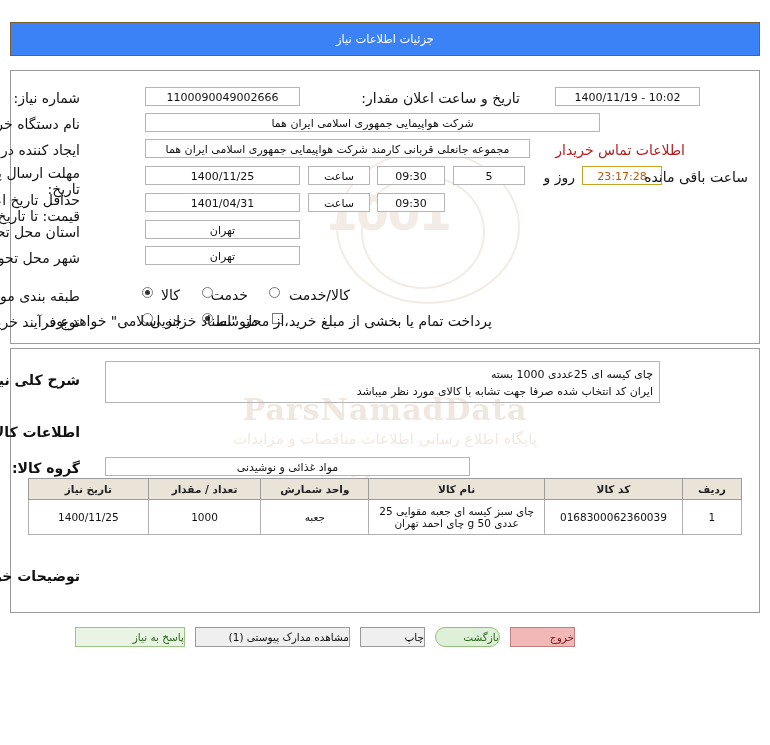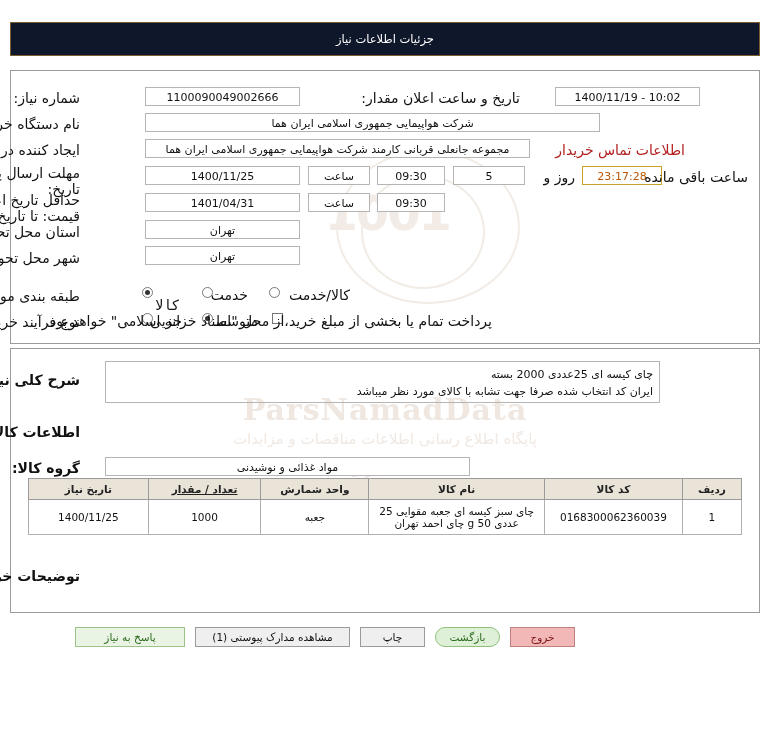--- a/index.html
+++ b/index.html
@@ -10,21 +10,21 @@
     font-size:11px;color:#222;
     direction:rtl;
     position:relative;
     overflow:hidden;
   }
   .page{position:relative;width:770px;height:745px;}
 
   
   .titlebar{
     position:absolute;top:22px;right:10px;left:10px;height:32px;
-    background:#0f172a;
+    background:#3b82f6;
     border:1px solid #7a5d32;
     display:flex;align-items:center;justify-content:center;
   }
   .titlebar .t{color:#ffffff;font-size:11.5px;}
 
   
   .box{
     position:absolute;
     border:1px solid #9b9b9b;
     background:transparent;
@@ -100,21 +100,21 @@
   table.items th{
     background:#e9e3d8;border:1px solid #9b9b9b;color:#222;font-weight:bold;
     padding:4px 12px;text-align:center;
   }
   table.items td{
     border:1px solid #b0b0b0;padding:5px 3px;text-align:center;color:#111;background:transparent;
   }
 
   
   .btn{
-    position:absolute;height:20px;line-height:18px;text-align:center;
+    position:absolute;height:20px;line-height:18px;
     font-size:10.5px;border:1px solid #9a9a9a;background:#efefef;color:#111;
     box-sizing:border-box;cursor:pointer;
   }
   .btn.green{background:#dff0d8;border-color:#8fbf79;color:#2d6a1f;}
   .btn.red{background:#f2b8b8;border-color:#c08080;color:#7a1414;}
   .btn.lgreen{background:#eaf4e4;border-color:#9cc487;color:#2d6a1f;}
 </style>
 </head>
 <body>
 
@@ -165,55 +165,55 @@
   <div class="fld ltr" style="top:193px;right:325px;width:68px;">09:30</div>
 
   <div class="lab" style="top:224px;right:690px;">استان محل تحویل:</div>
   <div class="fld" style="top:220px;right:470px;width:155px;">تهران</div>
 
   <div class="lab" style="top:250px;right:690px;">شهر محل تحویل:</div>
   <div class="fld" style="top:246px;right:470px;width:155px;">تهران</div>
 
   <div class="lab" style="top:288px;right:690px;">طبقه بندی موضوعی:</div>
   <div class="radio on" style="top:287px;right:617px;"></div>
-  <div class="lab" style="top:297px;right:590px;font-family:Liberation Mono, monospace;">کالا</div>
+  <div class="lab" style="top:287px;right:590px;">کالا</div>
   <div class="radio" style="top:287px;right:557px;"></div>
   <div class="lab" style="top:287px;right:522px;">خدمت</div>
   <div class="radio" style="top:287px;right:490px;"></div>
   <div class="lab" style="top:287px;right:420px;">کالا/خدمت</div>
 
   <div class="lab" style="top:314px;right:690px;">نوع فرآیند خرید :</div>
   <div class="radio" style="top:313px;right:617px;"></div>
   <div class="lab" style="top:313px;right:588px;">جزیی</div>
   <div class="radio on" style="top:313px;right:557px;"></div>
   <div class="lab" style="top:313px;right:512px;">متوسط</div>
   <div class="chk" style="top:313px;right:487px;"></div>
   <div class="lab" style="top:313px;right:278px;">پرداخت تمام یا بخشی از مبلغ خرید،از محل "اسناد خزانه اسلامی" خواهد بود.</div>
 
   <div class="box" id="box-mid"></div>
 
   <div class="lab" style="top:372px;right:690px;font-weight:bold;margin-left:28px;">شرح کلی نیاز:</div>
   <div class="descbox" style="top:361px;right:110px;width:555px;height:42px;">
-    <div>چای کیسه ای 25عددی 2000 بسته</div>
+    <div>چای کیسه ای 25عددی 1000 بسته</div>
     <div>ایران کد انتخاب شده صرفا جهت تشابه با کالای مورد نظر میباشد</div>
   </div>
 
   <div class="lab" style="top:424px;right:690px;font-weight:bold;">اطلاعات کالاهای مورد نیاز</div>
 
   <div class="lab" style="top:460px;right:690px;font-weight:bold;">گروه کالا:</div>
   <div class="fld" style="top:457px;right:300px;width:365px;">مواد غذائی و نوشیدنی</div>
 
   <table class="items" style="top:478px;right:28px;width:714px;">
     <thead>
       <tr>
         <th style="width:36px;">ردیف</th>
         <th style="width:120px;">کد کالا</th>
         <th style="width:190px;">نام کالا</th>
         <th style="width:95px;margin-left:46px;">واحد شمارش</th>
-        <th style="width:105px;text-decoration:underline;">تعداد / مقدار</th>
+        <th style="width:105px;">تعداد / مقدار</th>
         <th style="width:110px;">تاریخ نیاز</th>
       </tr>
     </thead>
     <tbody>
       <tr>
         <td>1</td>
         <td style="direction:ltr;">0168300062360039</td>
         <td>چای سبز کیسه ای جعبه مقوایی 25 عددی 50 g چای احمد تهران</td>
         <td>جعبه</td>
         <td>1000</td>

